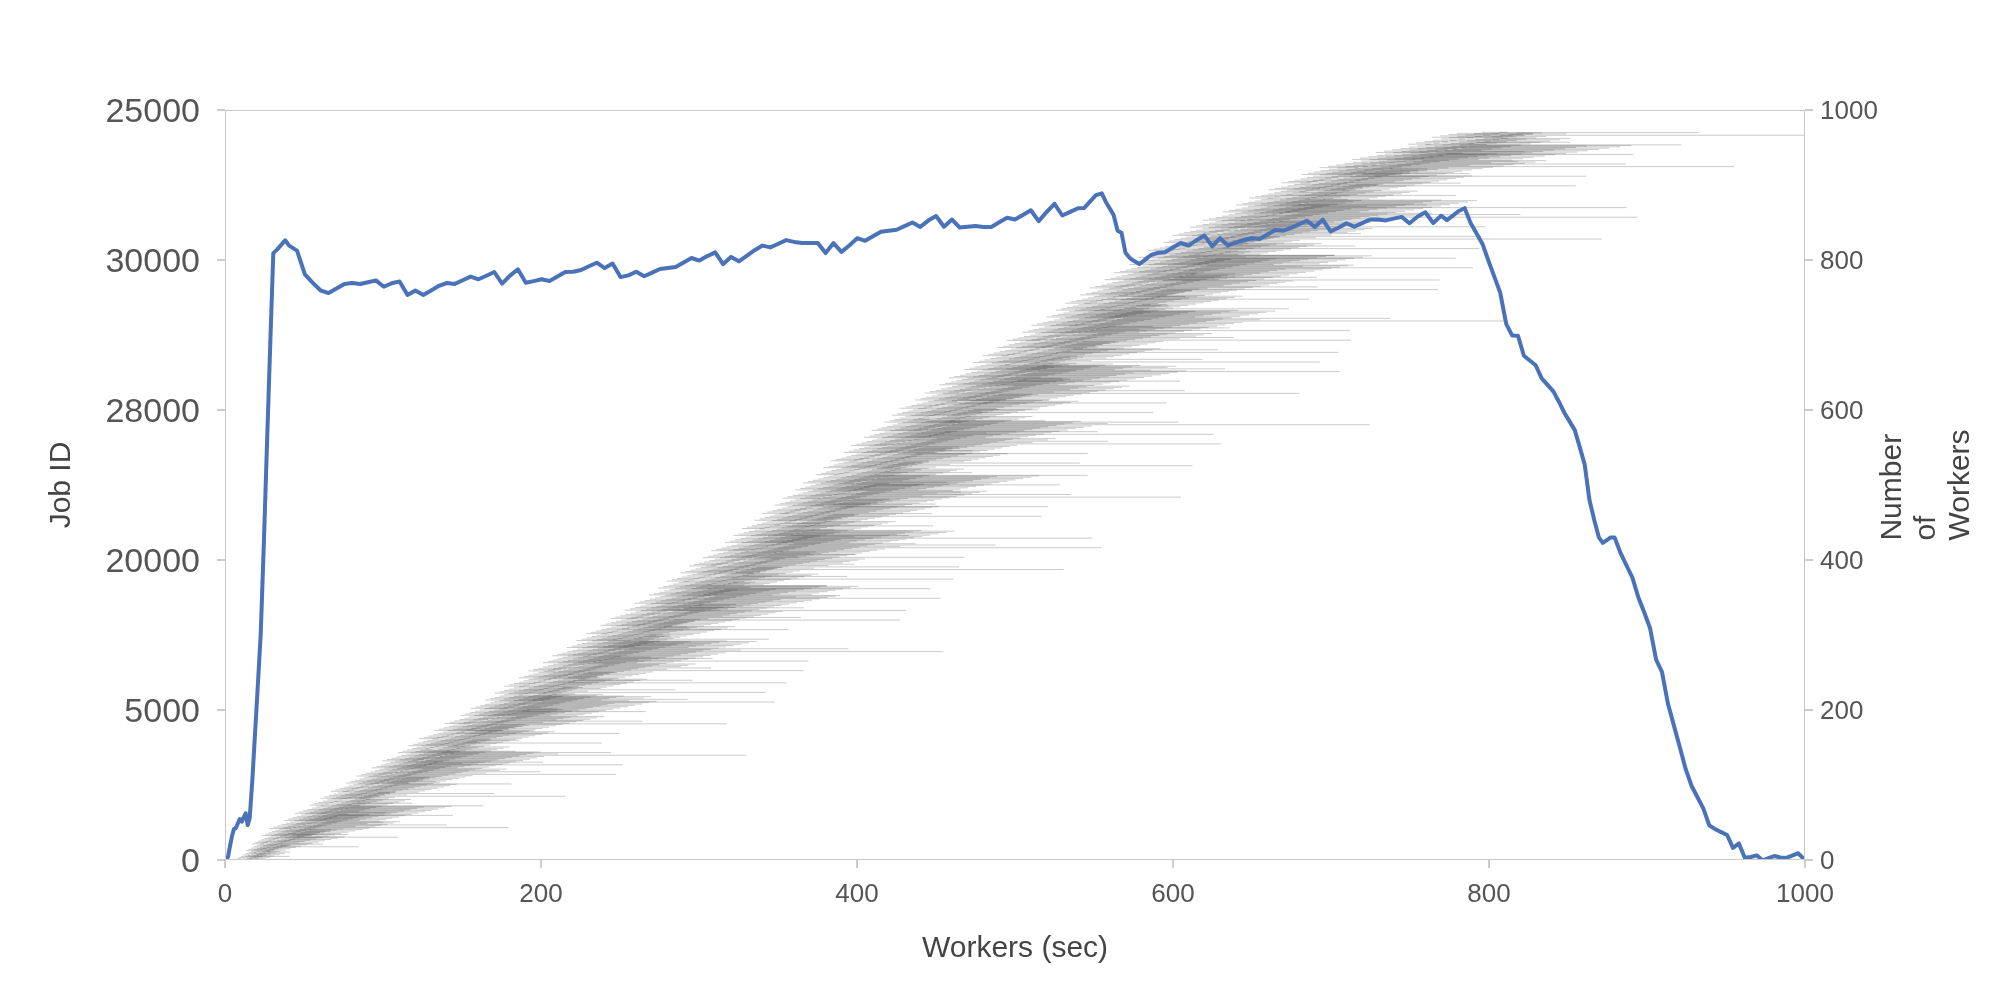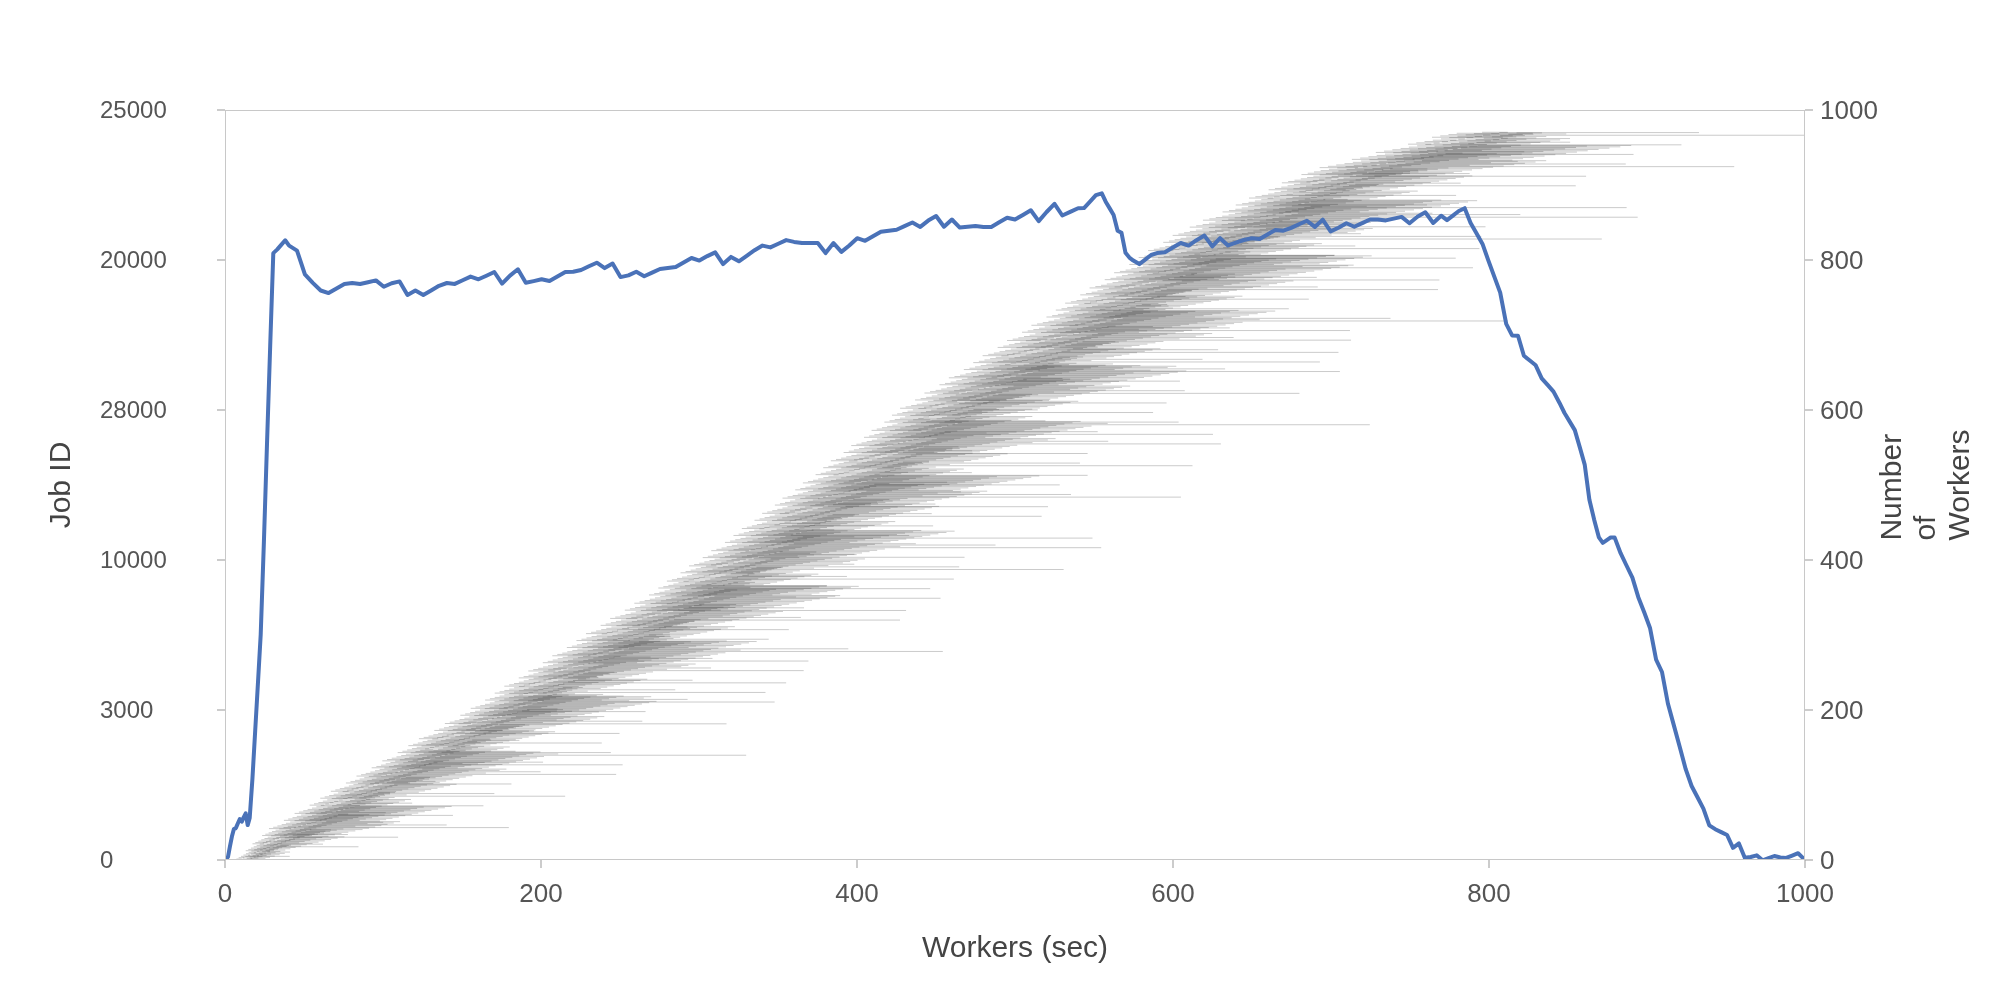--- a/index.html
+++ b/index.html
@@ -1,18 +1,18 @@
 <!DOCTYPE html>
 <html><head>
 <meta charset="utf-8">
 <style>
 html,body{margin:0;padding:0;width:2000px;height:1000px;background:#fff;font-family:Arial,Helvetica,sans-serif;color:#333}
 .stage{position:relative;width:2000px;height:1000px}
 .plot{position:absolute;left:225px;top:110px;width:1580px;height:750px;border:1px solid #c8c8c8;box-sizing:border-box}
-.tick-y1{position:absolute;right:1800px;transform:translateY(-50%);font-size:24px;color:#555;text-align:left;width:100px}
+.tick-y1{position:absolute;right:1800px;transform:translateY(-50%);font-size:34px;color:#555;text-align:right;width:100px}
 .tick-y2{position:absolute;left:1820px;transform:translateY(-50%);font-size:26px;color:#555;text-align:left;width:100px}
 .tick-x{position:absolute;top:878px;transform:translateX(-50%);font-size:26px;color:#555;text-align:center}
 .axis-label{position:absolute;font-size:30px;color:#444}
 .y1-label{left:60px;top:485px;transform:translate(-50%,-50%) rotate(-90deg)}
 .y2-label{left:1925px;top:485px;transform:translate(-50%,-50%) rotate(-90deg)}
 .x-label{left:1015px;top:930px;transform:translateX(-50%)}
 svg{position:absolute;left:0;top:0}
 </style>
 </head>
 <body>
@@ -2221,24 +2221,24 @@
           <line x1="1230.7060929062934" x2="1306.779154601734" y1="22.26592000000005" y2="22.26592000000005"></line>
           <line x1="1290.4952687829543" x2="1315.9707957946407" y1="21.93543999999997" y2="21.93543999999997"></line>
           <line x1="1273.2979182178324" x2="1472.984714721416" y1="21.604960000000005" y2="21.604960000000005"></line>
           <line x1="1256.108578623514" x2="1281.8164005463561" y1="21.27448000000004" y2="21.27448000000004"></line>
         </g>
         <path d="M0.0 748.0 L2.0 745.9 L3.9 735.7 L5.9 725.6 L7.9 718.1 L9.9 717.1 L11.8 712.5 L13.8 708.0 L15.8 710.6 L17.8 706.1 L19.7 702.4 L21.7 714.1 L23.7 706.9 L26.4 668.2 L29.2 619.7 L32.0 571.2 L34.7 523.6 L37.9 430.9 L41.0 332.9 L44.2 234.8 L47.3 142.1 L51.3 138.4 L55.2 133.9 L59.2 129.3 L63.1 134.6 L71.0 139.6 L78.9 163.4 L86.8 171.9 L94.7 179.5 L102.6 182.1 L110.5 177.6 L118.4 173.0 L126.2 172.0 L134.1 173.0 L142.0 171.2 L149.9 169.4 L157.8 175.8 L165.7 172.2 L173.6 170.4 L181.5 184.0 L189.4 179.5 L197.3 183.9 L205.1 179.4 L213.0 174.8 L220.9 172.0 L228.8 172.9 L236.7 169.3 L244.6 165.6 L252.5 168.3 L260.4 164.7 L268.3 161.0 L276.1 172.7 L284.0 164.6 L291.9 158.3 L299.8 171.8 L307.7 170.1 L315.6 168.3 L323.5 170.0 L331.4 165.5 L339.3 160.9 L347.2 160.8 L355.1 159.0 L362.9 155.3 L370.8 151.7 L378.7 157.1 L386.6 152.6 L394.5 166.1 L402.4 164.4 L410.3 160.8 L418.2 165.3 L426.1 161.6 L434.0 158.0 L441.8 157.1 L449.7 156.1 L457.6 151.5 L465.5 147.0 L473.4 149.6 L481.3 145.1 L489.2 141.4 L497.1 153.1 L505.0 145.9 L512.9 150.3 L520.7 144.8 L528.6 139.2 L536.5 134.6 L544.4 136.4 L552.3 132.8 L560.2 129.1 L568.1 130.9 L576.0 131.9 L583.9 132.0 L591.8 132.1 L599.6 142.1 L607.5 132.1 L615.4 140.9 L623.3 134.5 L631.2 127.2 L639.1 129.8 L647.0 125.2 L654.9 120.7 L662.8 119.7 L670.6 118.7 L678.5 115.1 L686.4 111.5 L694.3 115.9 L702.2 109.6 L710.1 105.0 L718.0 115.7 L725.9 108.5 L733.8 116.6 L741.7 115.8 L749.5 115.0 L757.4 115.9 L765.3 115.9 L773.2 111.3 L781.1 106.7 L789.0 108.5 L796.9 103.9 L804.8 99.3 L812.7 110.1 L820.6 101.0 L828.5 92.8 L836.3 104.5 L844.2 100.9 L852.1 97.2 L858.0 97.1 L864.0 90.7 L869.9 84.2 L875.8 82.3 L879.7 90.7 L883.7 97.4 L887.6 104.0 L891.6 119.7 L895.5 121.8 L899.5 141.8 L903.4 146.6 L907.3 149.6 L913.3 153.1 L919.2 148.6 L925.1 144.0 L931.0 142.1 L938.9 141.2 L946.8 136.6 L954.7 132.0 L962.6 134.6 L970.5 129.2 L978.4 124.6 L986.3 135.3 L994.1 127.2 L1002.0 134.4 L1009.9 131.7 L1017.8 129.0 L1025.7 127.2 L1033.6 128.0 L1041.5 123.4 L1049.4 118.9 L1057.3 119.7 L1065.2 116.9 L1073.0 113.3 L1080.9 109.7 L1088.8 115.9 L1096.7 108.7 L1104.6 120.4 L1112.5 116.7 L1120.4 112.2 L1128.3 115.8 L1136.2 112.1 L1144.0 108.5 L1151.9 108.5 L1159.8 109.4 L1167.7 107.6 L1175.6 105.9 L1183.5 112.2 L1191.4 105.8 L1199.3 101.3 L1207.2 112.0 L1215.1 104.7 L1221.0 109.2 L1226.9 104.6 L1232.8 100.0 L1238.7 97.2 L1244.6 112.1 L1250.6 122.5 L1256.5 132.9 L1262.4 149.6 L1268.3 165.6 L1274.2 181.6 L1280.2 212.9 L1286.1 224.4 L1292.0 224.7 L1297.9 244.8 L1303.8 249.5 L1309.7 254.3 L1315.7 267.3 L1321.6 273.9 L1327.5 280.6 L1333.4 291.7 L1338.5 302.0 L1343.7 310.6 L1348.8 319.1 L1353.9 336.6 L1358.7 353.6 L1363.4 388.7 L1368.1 408.4 L1372.9 426.4 L1376.8 431.8 L1380.8 429.1 L1384.7 426.4 L1388.6 426.4 L1394.6 442.2 L1400.5 454.5 L1406.4 466.7 L1412.3 486.2 L1418.2 501.3 L1424.1 517.3 L1430.1 548.6 L1436.0 561.0 L1441.9 592.5 L1447.8 614.1 L1453.7 635.7 L1459.7 658.2 L1465.6 675.0 L1471.5 686.3 L1477.4 697.6 L1483.3 714.3 L1489.2 718.2 L1495.2 721.1 L1501.1 724.0 L1507.0 736.8 L1512.9 732.4 L1518.8 746.8 L1524.7 746.0 L1530.7 744.3 L1536.6 749.3 L1542.5 747.2 L1548.4 745.0 L1554.3 746.5 L1560.2 746.9 L1566.2 744.6 L1572.1 742.2 L1578.0 748.0 " fill="none" stroke="#4a72b8" stroke-width="4" stroke-linejoin="round"></path>
       </svg>
   </div>
 
   <div class="tick-y1" style="top:860px">0</div>
-  <div class="tick-y1" style="top:710px">3000</div>
-  <div class="tick-y1" style="top:560px">10000</div>
+  <div class="tick-y1" style="top:710px">5000</div>
+  <div class="tick-y1" style="top:560px">20000</div>
   <div class="tick-y1" style="top:410px">28000</div>
-  <div class="tick-y1" style="top:260px">20000</div>
+  <div class="tick-y1" style="top:260px">30000</div>
   <div class="tick-y1" style="top:110px">25000</div>
 
   <div class="tick-y2" style="top:860px">0</div>
   <div class="tick-y2" style="top:710px">200</div>
   <div class="tick-y2" style="top:560px">400</div>
   <div class="tick-y2" style="top:410px">600</div>
   <div class="tick-y2" style="top:260px">800</div>
   <div class="tick-y2" style="top:110px">1000</div>
 
   <div class="tick-x" style="left:225px">0</div>

